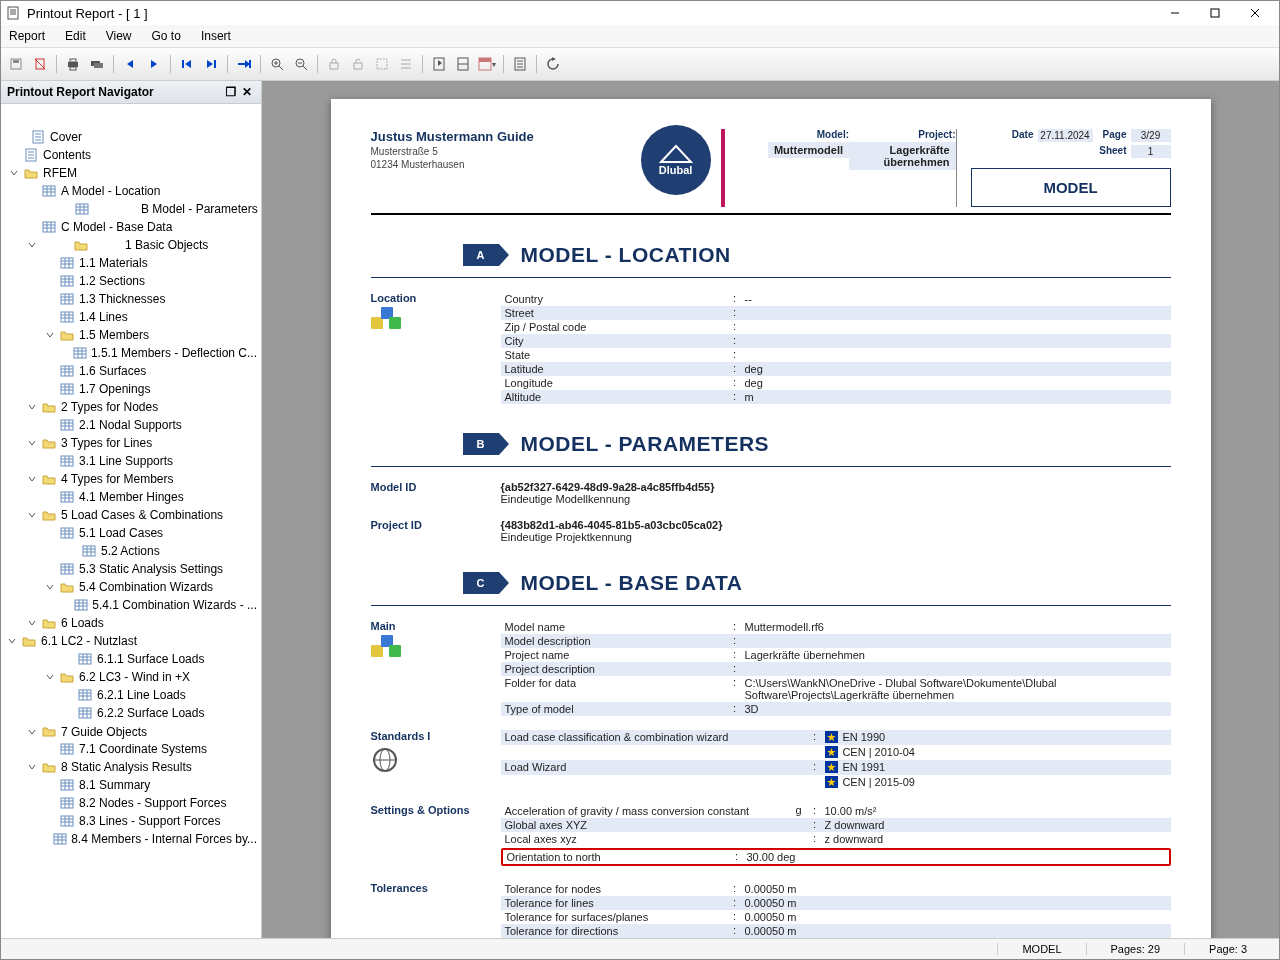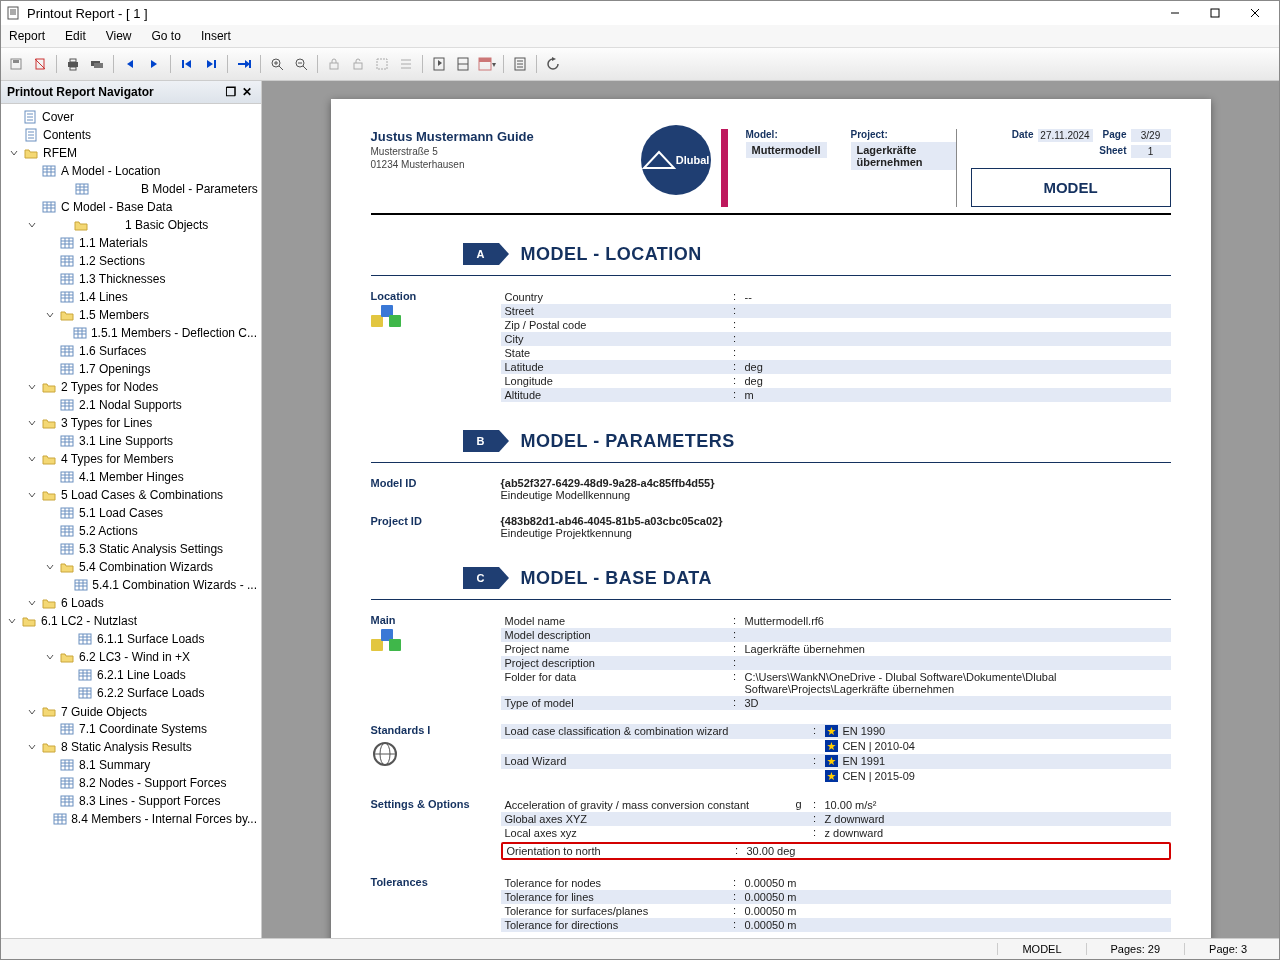--- a/index.html
+++ b/index.html
@@ -114,23 +114,23 @@
   .page-header {
     display:flex;
     border-bottom: 2px solid #000;
     padding-bottom: 6px;
   }
   .ph-left { width: 260px; }
   .ph-left .firm { font-weight: bold; font-size:13px; color:#14315f;}
   .ph-left .addr { font-size:10px; margin-top:2px; color:#444;}
   .ph-logo {
     width:70px; height:70px; border-radius:50%; background:#1f3e72; margin:-4px 10px 0 10px;
-    display:flex; align-items:center; justify-content:center; color:#fff; font-weight:bold; font-size:11px; flex-direction:row;
-  }
-  .ph-mid { flex:1; border-left:7px solid #be185d; padding-left:18px; font-size:10px;}
+    display:flex; align-items:center; justify-content:center; color:#fff; font-weight:bold; font-size:11px; flex-direction:column;
+  }
+  .ph-mid { flex:1; border-left:4px solid #be185d; padding-left:18px; font-size:10px;text-align:right;}
   .ph-mid-row { display:flex; }
   .ph-mid-row .col { flex:1; }
   .ph-mid .lab { font-weight:bold; font-size:10px; color:#14315f; margin-bottom:2px;}
   .ph-mid .val { background:#e3e9f5; padding:2px 6px; font-weight:bold; font-size:11px; display:inline-block;}
   .ph-right { width:200px; border-left:1px solid #888; padding-left:14px; font-size:10px;}
   .ph-right .meta-row { display:flex; gap:4px; text-align:right; margin-bottom:3px;}
   .ph-right .meta-row .mlab { flex:1; text-align:right; color:#14315f; font-weight:bold;}
   .ph-right .meta-row .mval { width:55px; background:#e3e9f5; text-align:center; padding:1px 0;}
   .ph-right .model-box { border:1.5px solid #14315f; text-align:center; font-weight:bold; font-size:15px; padding:10px 0; margin-top:10px; color:#14315f;}
 
@@ -138,21 +138,21 @@
   .sect {
     display:flex; align-items:center; margin-top:28px; margin-bottom:10px;
   }
   .sect-letter {
     background:#1f3e72; color:#fff; width:36px; height:22px; display:flex; align-items:center; justify-content:center; font-weight:bold; font-size:11px; margin-left:92px; position:relative;
   }
   .sect-letter::after {
     content:""; position:absolute; right:-10px; top:0; width:0; height:0;
     border-top:11px solid transparent; border-bottom:11px solid transparent; border-left:10px solid #1f3e72;
   }
-  .sect-title { font-weight:bold; font-size:18px; color:#14315f; margin-left:22px; letter-spacing:0.5px;}
+  .sect-title { font-weight:bold; font-size:21px; color:#14315f; margin-left:22px; letter-spacing:0.5px;}
   .sect-line { border-top:1.5px solid #14315f; margin-left:0px; margin-top:2px;}
 
   .block {
     display:flex; margin-top:14px; font-size:11px;
   }
   .block-label { width:130px; font-weight:bold; color:#14315f; font-size:11px;}
   .block-body { flex:1;}
   .kv-row { display:flex; }
   .kv-row.shaded { background:#e3e9f5; }
   .kv-row .k { width:220px; padding:1px 4px;}
@@ -360,21 +360,21 @@
   <div class="body">
 
     <div class="nav-panel" 'false'="">
       <div class="nav-title">
         <span>Printout Report Navigator</span>
         <span class="spacer"></span>
         <span class="nmini">❐</span>
         <span class="nmini">✕</span>
       </div>
       <div class="tree" id="tree">
-          <div class="tree-item" style="padding-left: 5px;">
+          <div class="tree-item" style="padding-left: 13px; margin-top: 20px;">
             <span class="tree-exp"></span>
             <span class="tree-icon">
               <svg width="12" height="14">
                 <rect x="1" y="1" width="10" height="12" fill="#fff" stroke="#6a8fbf"></rect>
                 <line x1="3" y1="4" x2="9" y2="4" stroke="#6a8fbf"></line>
                 <line x1="3" y1="7" x2="9" y2="7" stroke="#6a8fbf"></line>
                 <line x1="3" y1="10" x2="9" y2="10" stroke="#6a8fbf"></line>
               </svg>
             </span>
             <span>Cover</span>
@@ -657,21 +657,21 @@
               <svg width="14" height="12">
                 <rect x="1" y="1" width="12" height="10" fill="#fff" stroke="#6a8fbf"></rect>
                 <line x1="1" y1="4" x2="13" y2="4" stroke="#6a8fbf"></line>
                 <line x1="1" y1="7" x2="13" y2="7" stroke="#6a8fbf"></line>
                 <line x1="5" y1="1" x2="5" y2="11" stroke="#6a8fbf"></line>
                 <line x1="9" y1="1" x2="9" y2="11" stroke="#6a8fbf"></line>
               </svg>
             </span>
             <span>5.1 Load Cases</span>
           </div>
-          <div class="tree-item" style="padding-left: 42px;">
+          <div class="tree-item" style="padding-left: 64px;">
             <span class="tree-exp"></span>
             <span class="tree-icon">
               <svg width="14" height="12">
                 <rect x="1" y="1" width="12" height="10" fill="#fff" stroke="#6a8fbf"></rect>
                 <line x1="1" y1="4" x2="13" y2="4" stroke="#6a8fbf"></line>
                 <line x1="1" y1="7" x2="13" y2="7" stroke="#6a8fbf"></line>
                 <line x1="5" y1="1" x2="5" y2="11" stroke="#6a8fbf"></line>
                 <line x1="9" y1="1" x2="9" y2="11" stroke="#6a8fbf"></line>
               </svg>
             </span>

